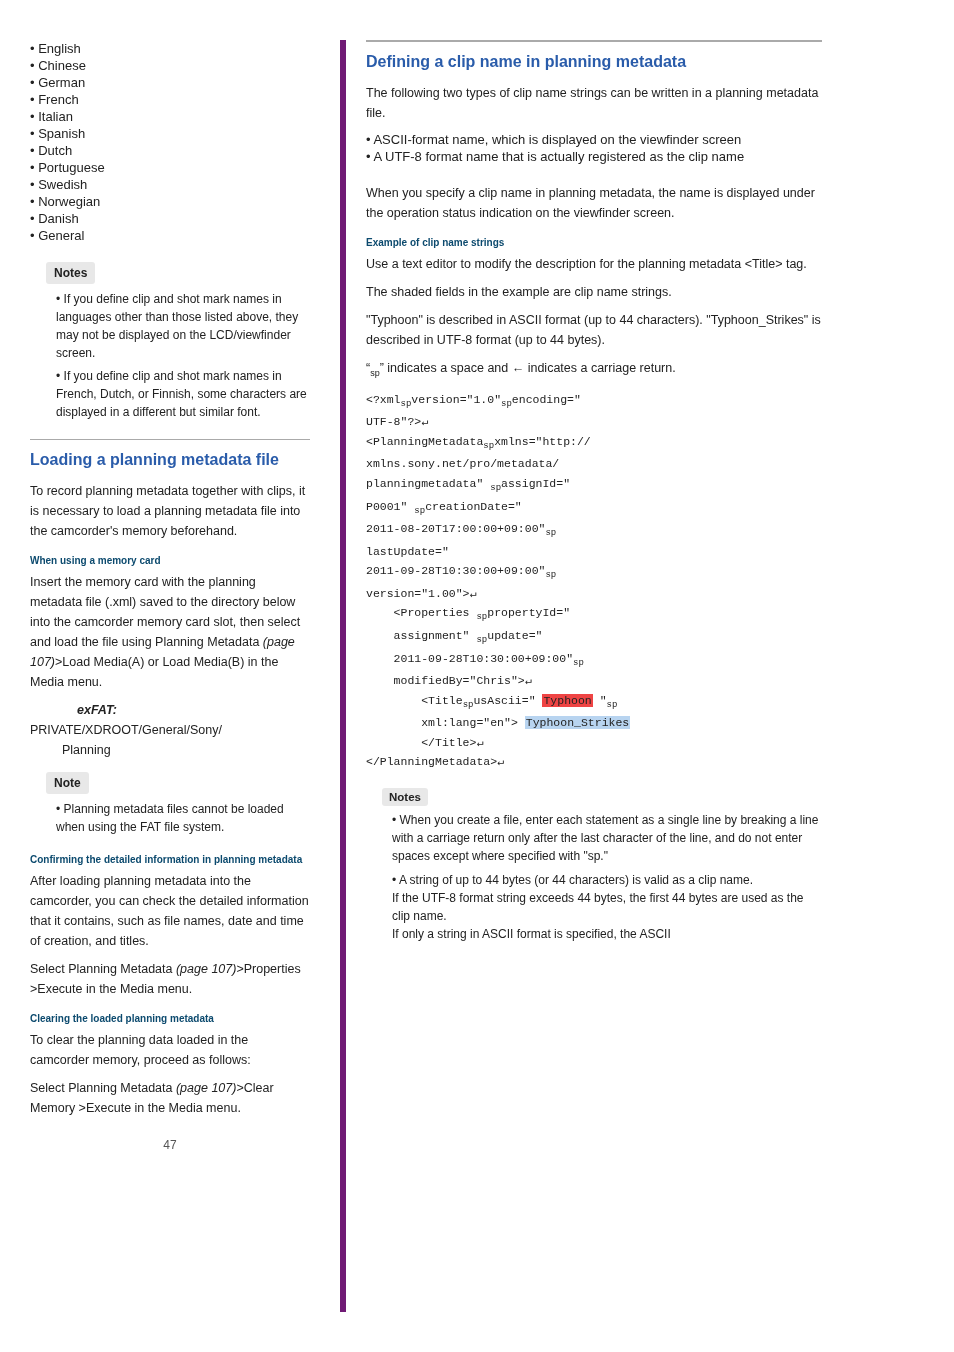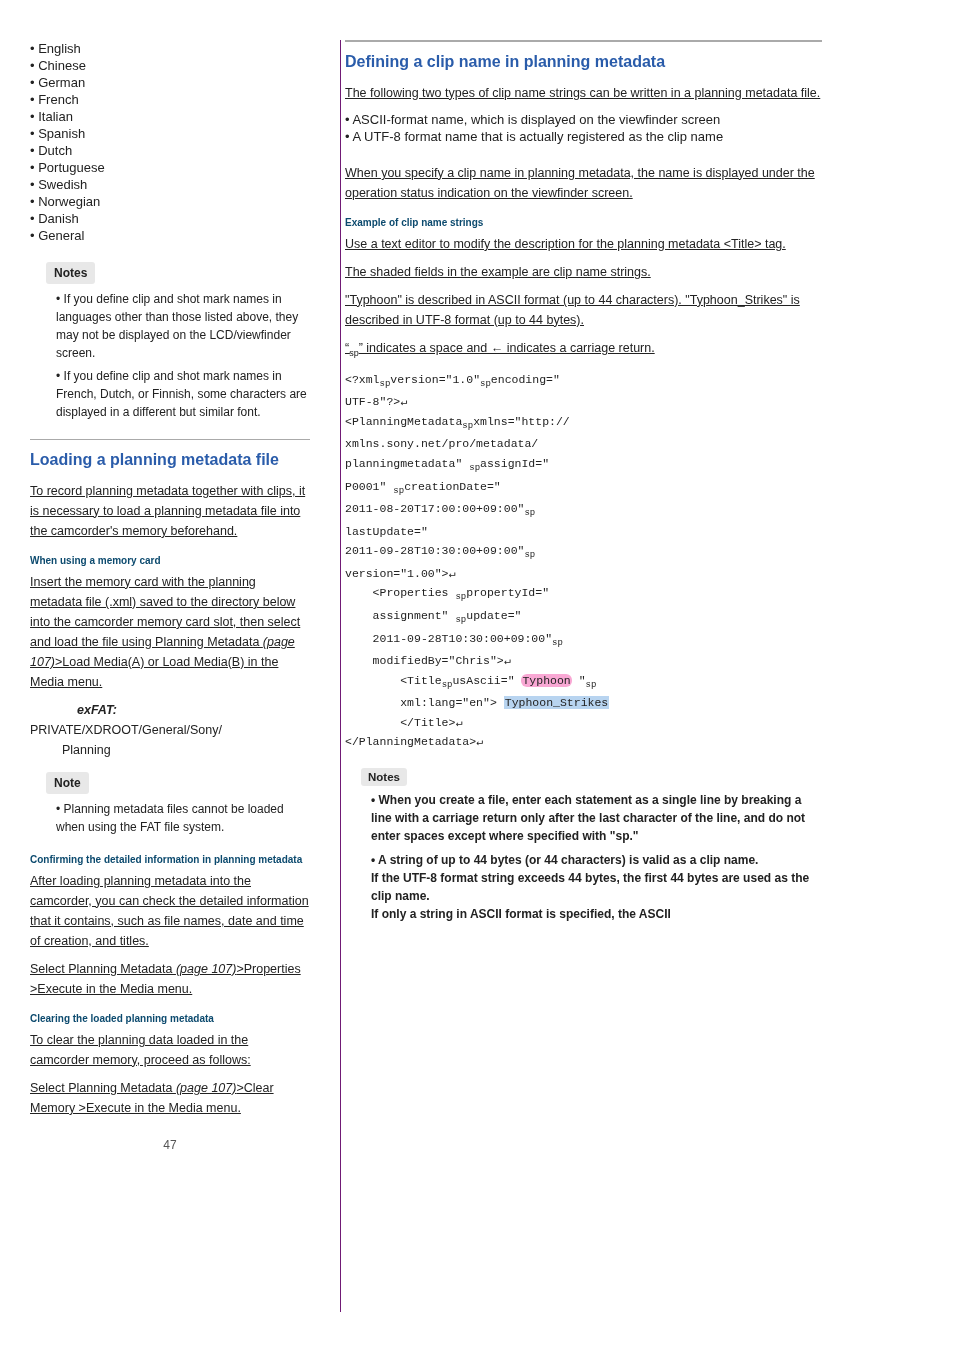--- a/index.html
+++ b/index.html
@@ -18,22 +18,22 @@
       padding: 40px 30px 40px 30px;
       gap: 0;
     }
     .left-col {
       width: 310px;
       flex-shrink: 0;
       padding-right: 30px;
     }
     .right-col {
       flex: 1;
-      padding-left: 4px;
-      border-left: 1px solid #701a75;
+      padding-left: 20px;
+      border-left: 6px solid #701a75;
     }
     
     .bullet-list {
       list-style: none;
       margin-bottom: 18px;
     }
     .bullet-list li {
       padding: 1px 0;
       font-size: 13px;
     }
@@ -81,21 +81,20 @@
       font-size: 10px;
       font-weight: bold;
       color: #0c4a6e;
       margin-bottom: 6px;
       margin-top: 14px;
     }
     .body-text {
       font-size: 12.5px;
       line-height: 1.6;
       margin-bottom: 8px;
-      text-decoration: underline;
     }
     .exfat-label {
       font-weight: bold;
       font-style: italic;
       margin-left: 47px;
     }
     .path-text {
       font-size: 12.5px;
       line-height: 1.6;
     }
@@ -112,23 +111,22 @@
       margin-bottom: 10px;
     }
     .code-block {
       font-family: 'Courier New', Courier, monospace;
       font-size: 11.5px;
       line-height: 1.7;
       margin: 10px 0 16px 0;
       color: #222;
     }
     .code-block .highlight-yellow {
-      background: #f9a8d4;
+      background: #ef4444;
       padding: 0 1px;
-      border-radius: 6px;
     }
     .code-block .highlight-blue {
       background: #b8d4f0;
       padding: 0 1px;
     }
     .sp-sub {
       font-size: 9px;
       vertical-align: sub;
     }
     .page-number {
@@ -147,21 +145,20 @@
       margin-bottom: 5px;
     }
     .notes-right ul {
       list-style: none;
       padding-left: 10px;
     }
     .notes-right ul li {
       font-size: 12px;
       line-height: 1.5;
       margin-bottom: 6px;
-      font-weight: bold;
     }
     .notes-right ul li::before {
       content: "• ";
     }
   </style>
 </head>
 <body>
 
 <div class="page">
 

